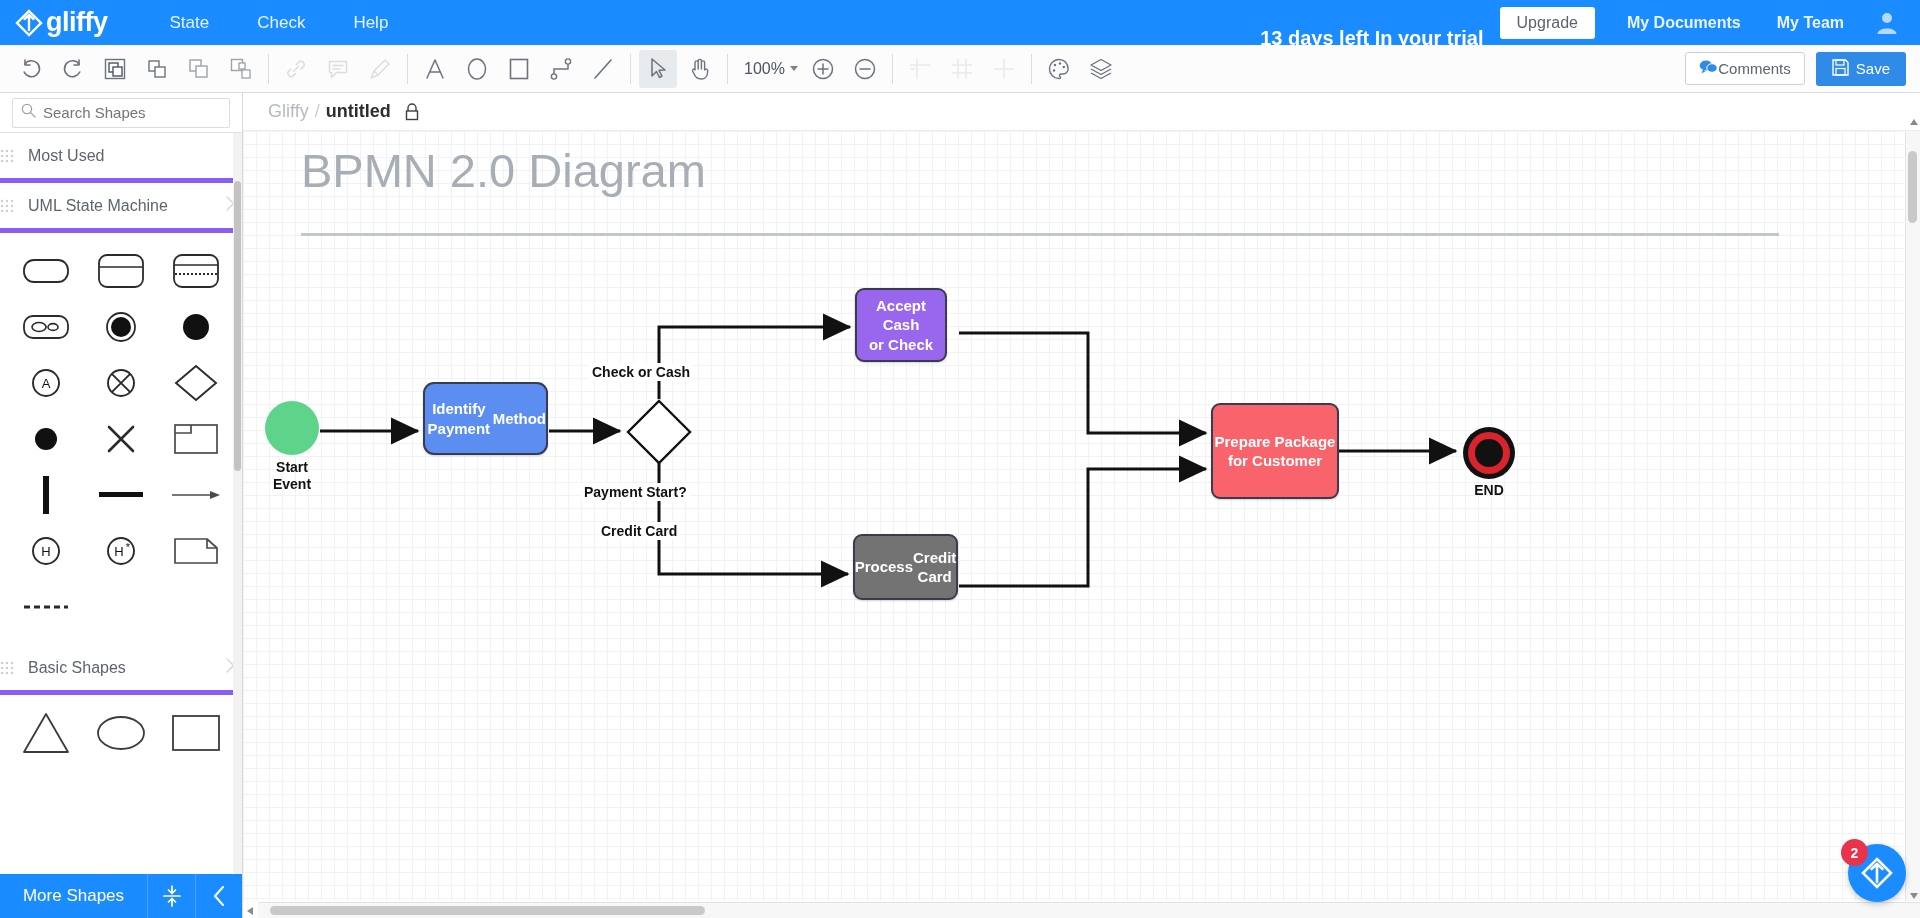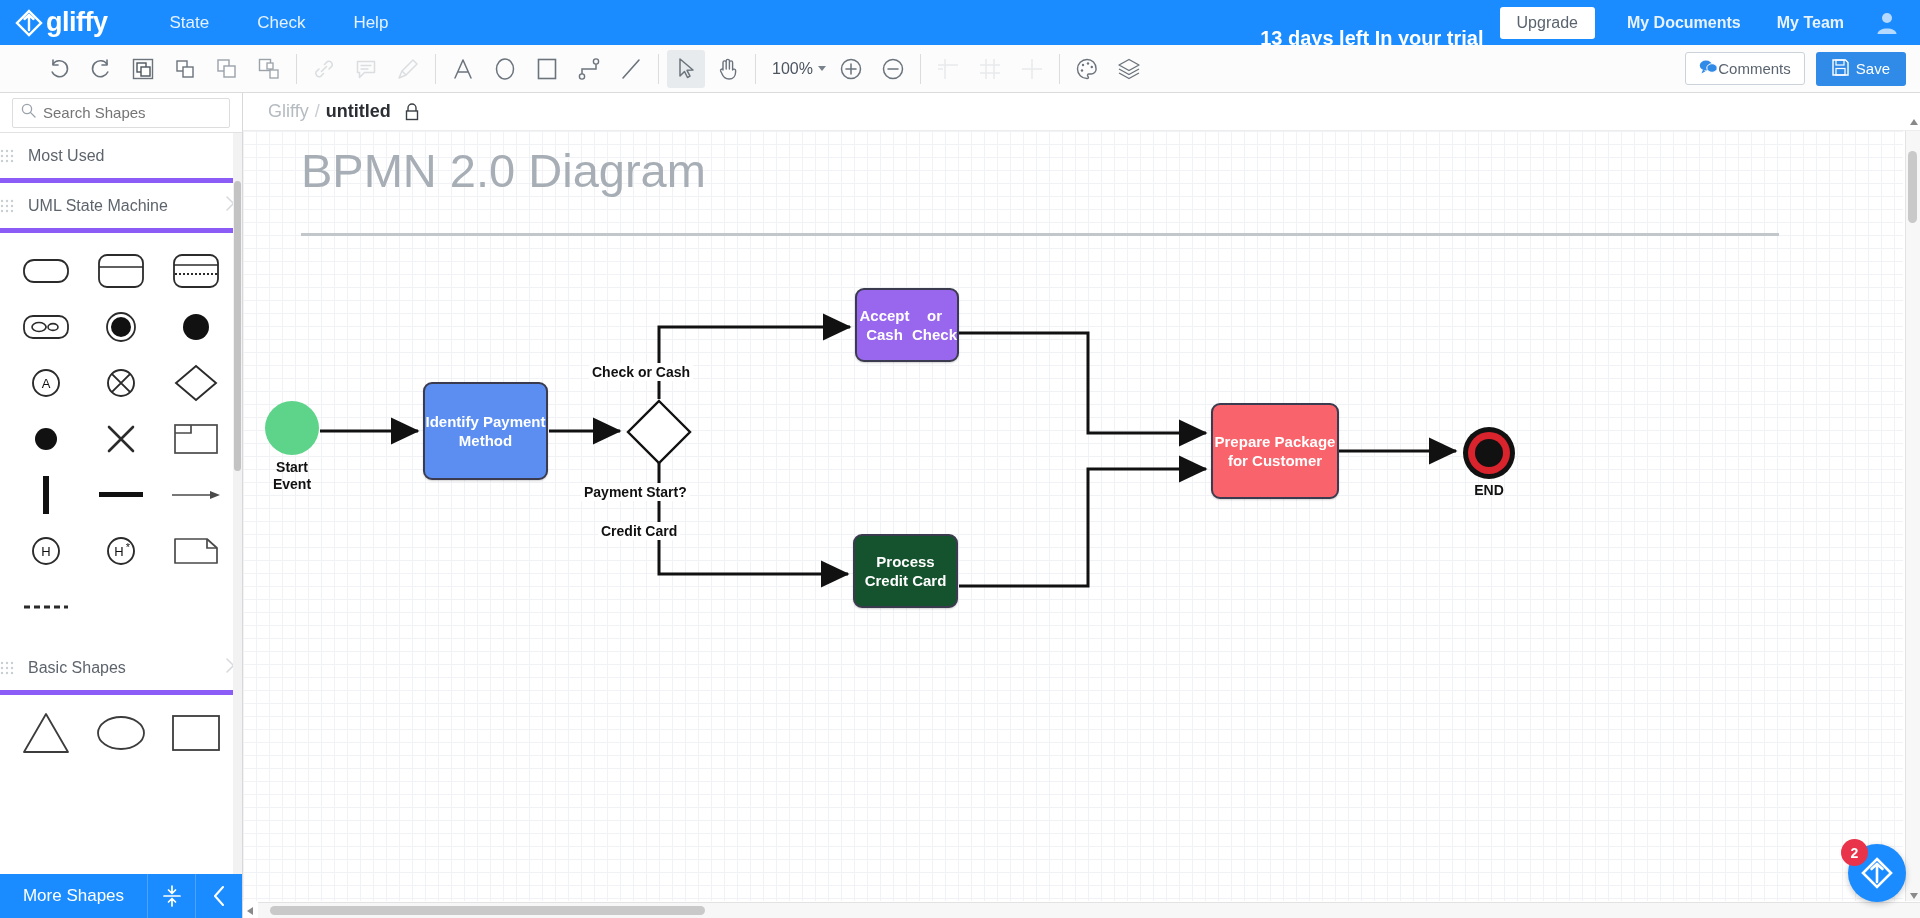--- a/index.html
+++ b/index.html
@@ -45,21 +45,21 @@
     color: #e8f3ff; font-size: 16px; font-weight: bold;
     padding: 0 18px; cursor: pointer;
   }
   .avatar-icon { margin-left: 12px; margin-right: 4px; cursor: pointer; display:flex; }
 
   
   .toolbar {
     position: absolute; top: 45px; left: 0;
     width: 1920px; height: 48px;
     background: #fcfcfc; border-bottom: 1px solid #dcdcdc;
-    display: flex; align-items: center; padding-left: 28px;
+    display: flex; align-items: center;
   }
   .tb-group { display: flex; align-items: center; height: 48px; }
   .tb-sep { width: 1px; height: 30px; background: #dcdcdc; margin: 0 6px; }
   .tb-btn {
     width: 38px; height: 38px; display: flex; align-items: center;
     justify-content: center; cursor: pointer; border-radius: 3px;
     margin: 0 2px;
   }
   .tb-btn.active { background: #e8ebee; }
   .tb-btn.disabled { opacity: 0.33; cursor: default; }
@@ -767,41 +767,41 @@
 
     <div class="node" style="left:22px;top:270px;">
       <div class="node-circle" style="width:54px;height:54px;background:#5ed48a;"></div>
       <div class="node-label" style="top:58px;left:-8px;width:70px;">
         <div>Start</div>
         <div>Event</div>
       </div>
     </div>
 
     <div class="node" style="left:180px;top:251px;">
-      <div class="node-box" style="width:125px;height:98px;background:#5b8ef0;flex-direction:column;">
+      <div class="node-box" style="width:125px;height:73px;background:#5b8ef0;border-radius:11px;">
         <div>Identify Payment</div>
         <div>Method</div>
       </div>
     </div>
 
     <div class="node diamond-node" style="left:383px;top:268px;">
       <svg width="66" height="66" viewBox="0 0 66 66">
         <path d="M33 2 L64 33 L33 64 L2 33 Z" fill="#ffffff" stroke="#111111" stroke-width="2.4"></path>
       </svg>
     </div>
 
     <div class="node" style="left:612px;top:157px;">
-      <div class="node-box" style="width:104px;height:74px;background:#9966ee;flex-direction:row;">
+      <div class="node-box" style="width:92px;height:74px;background:#9966ee;flex-direction:column;">
         <div>Accept Cash</div>
         <div>or Check</div>
       </div>
     </div>
 
     <div class="node" style="left:610px;top:403px;">
-      <div class="node-box" style="width:105px;height:74px;background:#14532d;flex-direction:column;">
+      <div class="node-box" style="width:105px;height:66px;background:#737373;flex-direction:row;">
         <div>Process</div>
         <div>Credit Card</div>
       </div>
     </div>
 
     <div class="node" style="left:968px;top:272px;">
       <div class="node-box" style="width:128px;height:96px;background:#f9636b;flex-direction:column;">
         <div>Prepare Package</div>
         <div>for Customer</div>
       </div>

